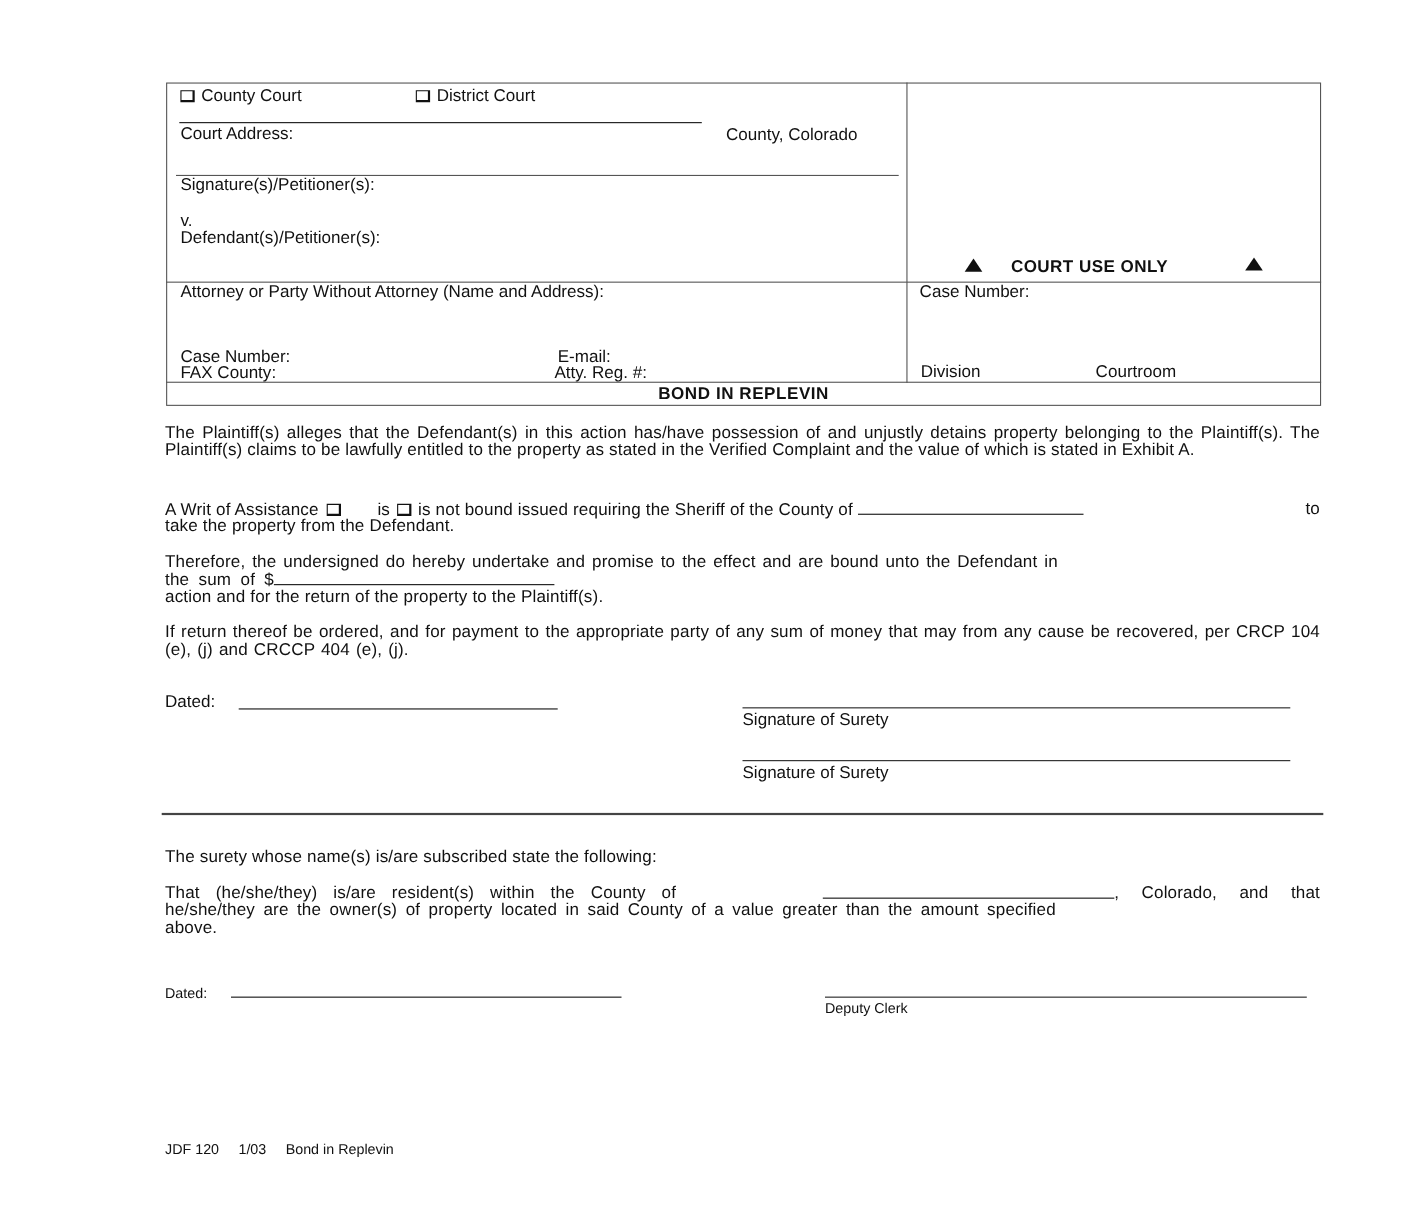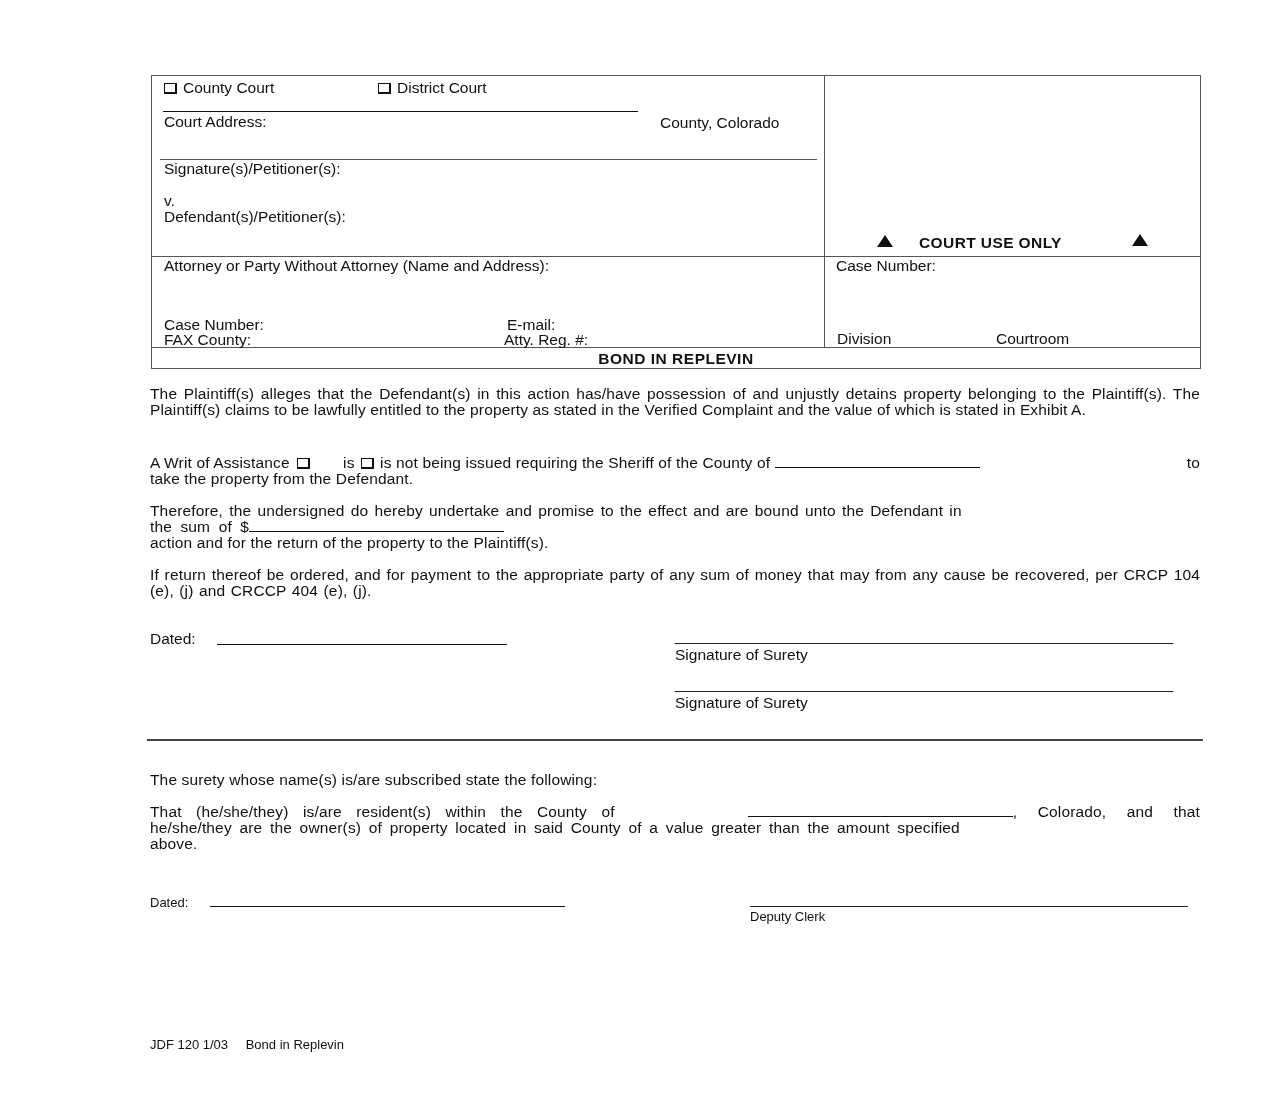--- a/index.html
+++ b/index.html
@@ -61,21 +61,21 @@
 
 <div class="abs t" style="left:151px; width:1050px; top:351px; text-align:center; font-weight:bold; letter-spacing:0.5px;">BOND IN REPLEVIN</div>
 
 <div class="para" style="top:386px;">The Plaintiff(s) alleges that the Defendant(s) in this action has/have possession of and unjustly detains property belonging to the Plaintiff(s). The Plaintiff(s) claims to be lawfully entitled to the property as stated in the Verified Complaint and the value of which is stated in Exhibit A.</div>
 
 <div class="abs t" style="left:150px; top:455px; width:1050px; letter-spacing:0.15px;">
   <span>A Writ of Assistance</span>
   <span class="cb" style="margin-left:3px;"></span>
   <span style="display:inline-block; width:18px;"></span>
   <span>is</span>
-  <span class="cb" style="margin-left:2px;"></span><span>is not being issued requiring the Sheriff of the County of</span>
+  <span class="cb" style="margin-left:2px;"></span><span>is not bound issued requiring the Sheriff of the County of</span>
   <span class="blank" style="width:205px;"></span>
   <span style="position:absolute; right:0;">to</span>
 </div>
 <div class="abs t" style="left:150px; top:471px; letter-spacing:0.15px;">take the property from the Defendant.</div>
 
 <div class="abs t" style="left:150px; top:503px; width:1050px; word-spacing:1.8px; letter-spacing:0.15px;">Therefore, the undersigned do hereby undertake and promise to the effect and are bound unto the Defendant in</div>
 <div class="abs t" style="left:150px; top:519px; width:1050px; letter-spacing:0.15px;">
   <span style="word-spacing:4px;">the sum of $</span><span class="blank" style="width:255px;"></span>
 </div>
 <div class="abs t" style="left:150px; top:535px; letter-spacing:0.15px;">action and for the return of the property to the Plaintiff(s).</div>
@@ -103,15 +103,15 @@
 <div class="abs t" style="left:150px; top:820px; width:1050px; word-spacing:3.2px; letter-spacing:0.15px;">he/she/they are the owner(s) of property located in said County of a value greater than the amount specified</div>
 <div class="abs t" style="left:150px; top:836px; letter-spacing:0.15px;">above.</div>
 
 <div class="abs t small" style="left:150px; top:895px;">Dated:</div>
 <span class="abs blank" style="left:210px; top:894px; width:355px;"></span>
 <div class="sigline" style="left:750px; top:906px; width:438px;"></div>
 <div class="abs t small" style="left:750px; top:909px;">Deputy Clerk</div>
 
 <div class="abs t small" style="left:150px; top:1037px;">
   <span>JDF 120</span>
-  <span style="">1/03</span>
+  <span style="margin-left:14px;">1/03</span>
   <span style="margin-left:14px;">Bond in Replevin</span>
 </div>
 
 </body></html>

